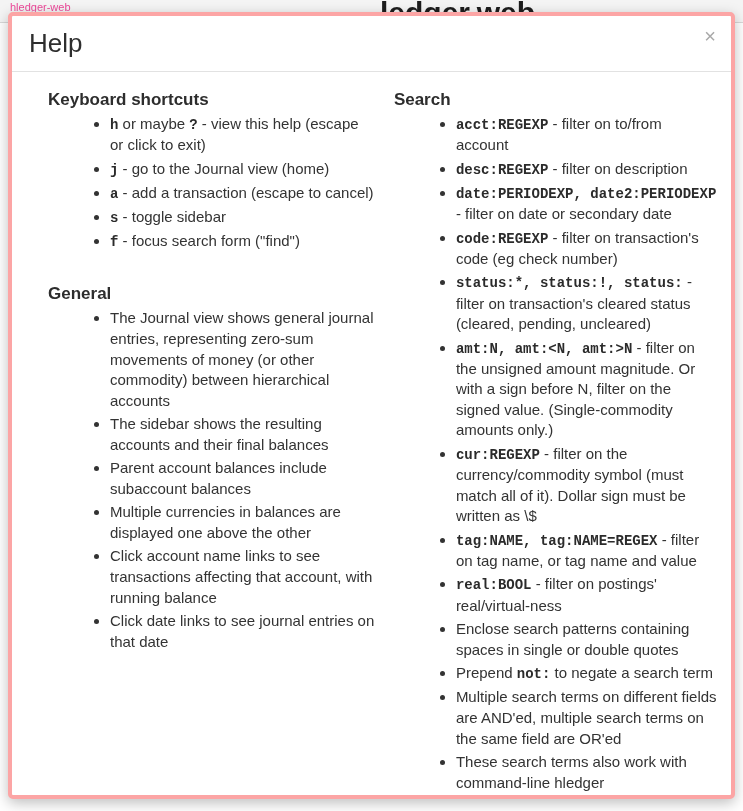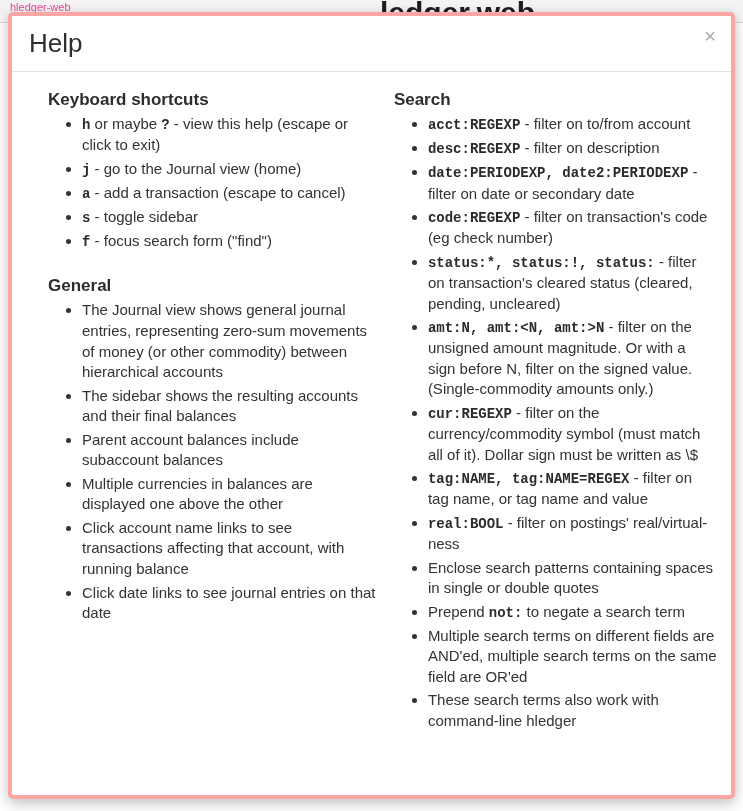--- a/index.html
+++ b/index.html
@@ -126,32 +126,33 @@
     box-sizing: border-box;
     padding-left: 8px;
   }
   h4.section {
     margin: 0 0 4px 4px;
     font-size: 17px;
     font-weight: bold;
     color: #2d2d2d;
   }
   h4.section.general {
-    margin-top: 24px;
+    margin-top: 32px;
   }
   ul.help-list {
     margin: 4px 0 0 0;
     padding-left: 38px;
     list-style: disc;
   }
   ul.help-list li {
     margin-bottom: 3px;
     line-height: 1.37;
     color: #333333;
     font-size: 15px;
+    margin-left: 28px;
   }
   code, .kbd {
     font-family: "Liberation Mono", monospace;
     font-weight: bold;
     font-size: 14px;
     color: #2b2b2b;
   }
   .bottom-spacer {
     height: 8px;
   }

